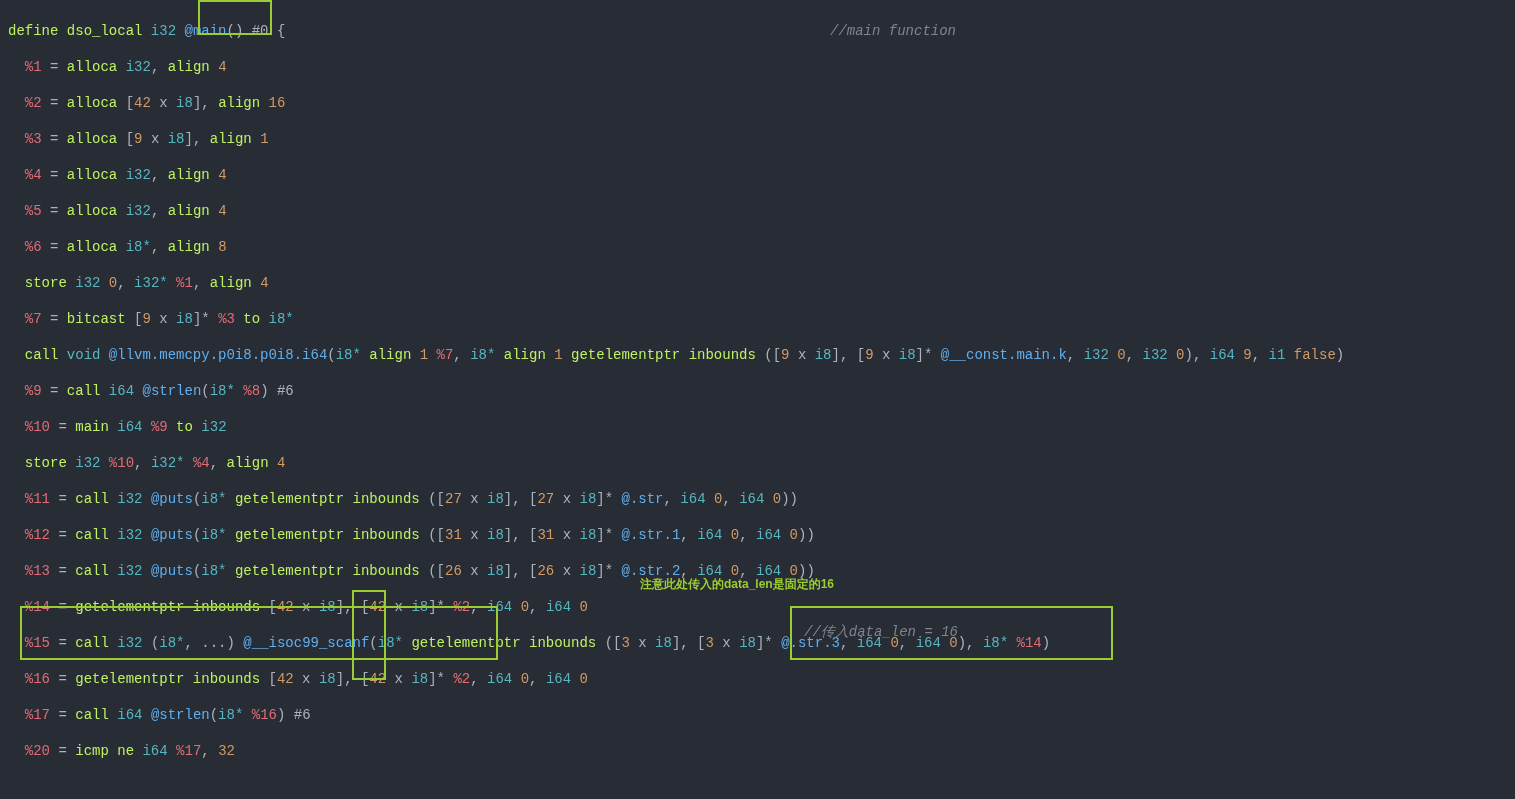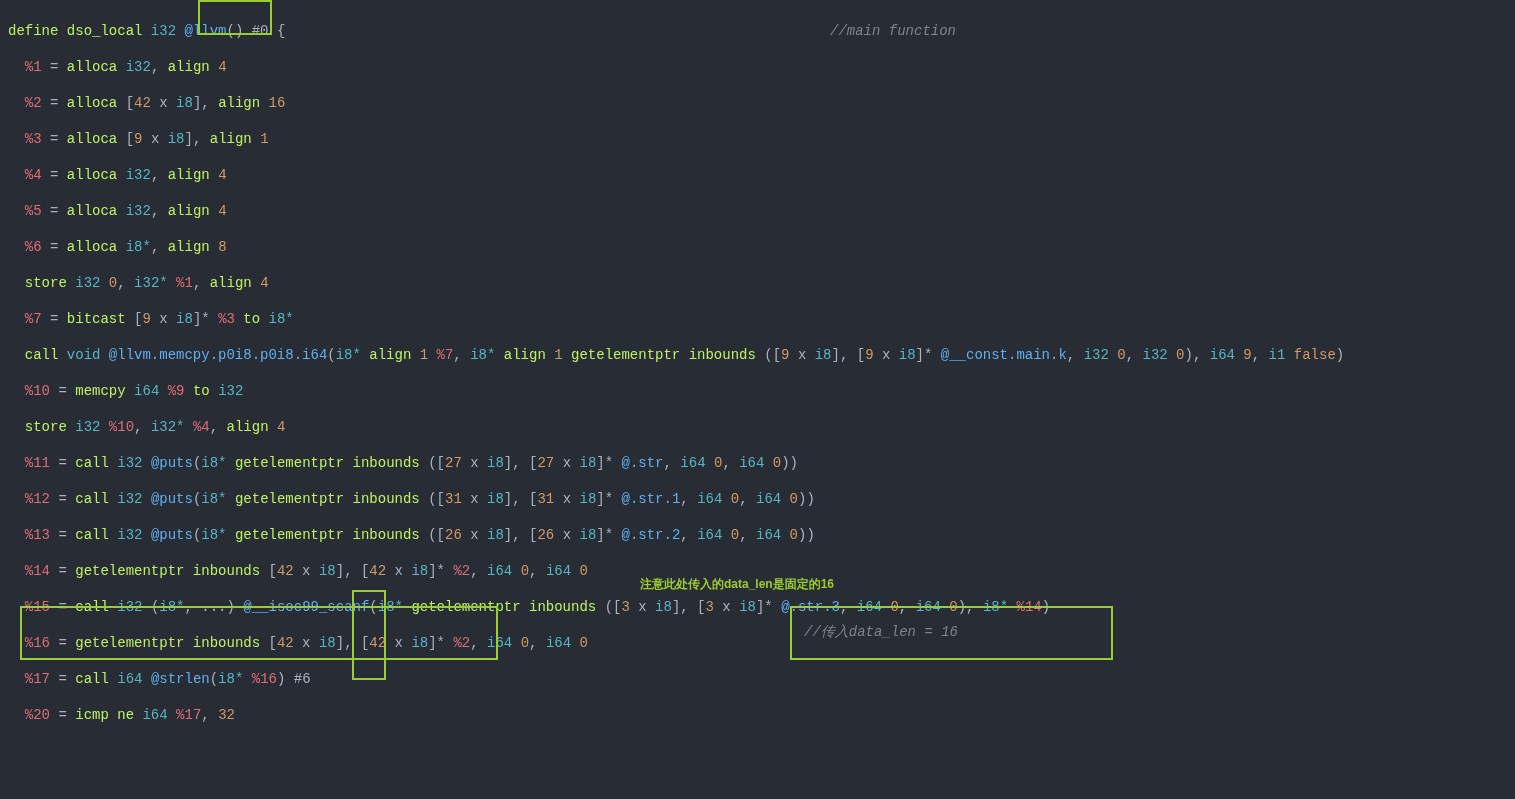--- a/index.html
+++ b/index.html
@@ -49,31 +49,32 @@
     font-weight: bold;
     font-size: 12px;
     font-family: "Microsoft YaHei", "PingFang SC", sans-serif;
     pointer-events: none;
   }
 </style>
 </head>
 <body>
 
 <div class="code-area">
-<div class="line"><span class="kw">define</span> <span class="kw">dso_local</span> <span class="t">i32</span> <span class="fn">@llvm</span>() <span class="pl">#0</span> {<span class="cm comment-right">//main function</span></div>
+<div class="line"><span class="kw">define</span> <span class="kw">dso_local</span> <span class="t">i32</span> <span class="fn">@main</span>() <span class="pl">#0</span> {<span class="cm comment-right">//main function</span></div>
 <div class="line">  <span class="var">%1</span> = <span class="kw">alloca</span> <span class="t">i32</span>, <span class="kw">align</span> <span class="num">4</span></div>
 <div class="line">  <span class="var">%2</span> = <span class="kw">alloca</span> [<span class="num">42</span> x <span class="t">i8</span>], <span class="kw">align</span> <span class="num">16</span></div>
 <div class="line">  <span class="var">%3</span> = <span class="kw">alloca</span> [<span class="num">9</span> x <span class="t">i8</span>], <span class="kw">align</span> <span class="num">1</span></div>
 <div class="line">  <span class="var">%4</span> = <span class="kw">alloca</span> <span class="t">i32</span>, <span class="kw">align</span> <span class="num">4</span></div>
 <div class="line">  <span class="var">%5</span> = <span class="kw">alloca</span> <span class="t">i32</span>, <span class="kw">align</span> <span class="num">4</span></div>
 <div class="line">  <span class="var">%6</span> = <span class="kw">alloca</span> <span class="t">i8*</span>, <span class="kw">align</span> <span class="num">8</span></div>
 <div class="line">  <span class="kw">store</span> <span class="t">i32</span> <span class="num">0</span>, <span class="t">i32*</span> <span class="var">%1</span>, <span class="kw">align</span> <span class="num">4</span></div>
 <div class="line">  <span class="var">%7</span> = <span class="kw">bitcast</span> [<span class="num">9</span> x <span class="t">i8</span>]* <span class="var">%3</span> <span class="kw">to</span> <span class="t">i8*</span></div>
 <div class="line">  <span class="kw">call</span> <span class="t">void</span> <span class="fn">@llvm.memcpy.p0i8.p0i8.i64</span>(<span class="t">i8*</span> <span class="kw">align</span> <span class="num">1</span> <span class="var">%7</span>, <span class="t">i8*</span> <span class="kw">align</span> <span class="num">1</span> <span class="kw">getelementptr inbounds</span> ([<span class="num">9</span> x <span class="t">i8</span>], [<span class="num">9</span> x <span class="t">i8</span>]* <span class="fn">@__const.main.k</span>, <span class="t">i32</span> <span class="num">0</span>, <span class="t">i32</span> <span class="num">0</span>), <span class="t">i64</span> <span class="num">9</span>, <span class="t">i1</span> <span class="num">false</span>)</div>
-<div class="line">  <span class="var">%10</span> = <span class="kw">memcpy</span> <span class="t">i64</span> <span class="var">%9</span> <span class="kw">to</span> <span class="t">i32</span></div>
+<div class="line">  <span class="var">%9</span> = <span class="kw">call</span> <span class="t">i64</span> <span class="fn">@strlen</span>(<span class="t">i8*</span> <span class="var">%8</span>) <span class="pl">#6</span></div>
+<div class="line">  <span class="var">%10</span> = <span class="kw">main</span> <span class="t">i64</span> <span class="var">%9</span> <span class="kw">to</span> <span class="t">i32</span></div>
 <div class="line">  <span class="kw">store</span> <span class="t">i32</span> <span class="var">%10</span>, <span class="t">i32*</span> <span class="var">%4</span>, <span class="kw">align</span> <span class="num">4</span></div>
 <div class="line">  <span class="var">%11</span> = <span class="kw">call</span> <span class="t">i32</span> <span class="fn">@puts</span>(<span class="t">i8*</span> <span class="kw">getelementptr inbounds</span> ([<span class="num">27</span> x <span class="t">i8</span>], [<span class="num">27</span> x <span class="t">i8</span>]* <span class="fn">@.str</span>, <span class="t">i64</span> <span class="num">0</span>, <span class="t">i64</span> <span class="num">0</span>))</div>
 <div class="line">  <span class="var">%12</span> = <span class="kw">call</span> <span class="t">i32</span> <span class="fn">@puts</span>(<span class="t">i8*</span> <span class="kw">getelementptr inbounds</span> ([<span class="num">31</span> x <span class="t">i8</span>], [<span class="num">31</span> x <span class="t">i8</span>]* <span class="fn">@.str.1</span>, <span class="t">i64</span> <span class="num">0</span>, <span class="t">i64</span> <span class="num">0</span>))</div>
 <div class="line">  <span class="var">%13</span> = <span class="kw">call</span> <span class="t">i32</span> <span class="fn">@puts</span>(<span class="t">i8*</span> <span class="kw">getelementptr inbounds</span> ([<span class="num">26</span> x <span class="t">i8</span>], [<span class="num">26</span> x <span class="t">i8</span>]* <span class="fn">@.str.2</span>, <span class="t">i64</span> <span class="num">0</span>, <span class="t">i64</span> <span class="num">0</span>))</div>
 <div class="line">  <span class="var">%14</span> = <span class="kw">getelementptr inbounds</span> [<span class="num">42</span> x <span class="t">i8</span>], [<span class="num">42</span> x <span class="t">i8</span>]* <span class="var">%2</span>, <span class="t">i64</span> <span class="num">0</span>, <span class="t">i64</span> <span class="num">0</span></div>
 <div class="line">  <span class="var">%15</span> = <span class="kw">call</span> <span class="t">i32</span> (<span class="t">i8*</span>, ...) <span class="fn">@__isoc99_scanf</span>(<span class="t">i8*</span> <span class="kw">getelementptr inbounds</span> ([<span class="num">3</span> x <span class="t">i8</span>], [<span class="num">3</span> x <span class="t">i8</span>]* <span class="fn">@.str.3</span>, <span class="t">i64</span> <span class="num">0</span>, <span class="t">i64</span> <span class="num">0</span>), <span class="t">i8*</span> <span class="var">%14</span>)</div>
 <div class="line">  <span class="var">%16</span> = <span class="kw">getelementptr inbounds</span> [<span class="num">42</span> x <span class="t">i8</span>], [<span class="num">42</span> x <span class="t">i8</span>]* <span class="var">%2</span>, <span class="t">i64</span> <span class="num">0</span>, <span class="t">i64</span> <span class="num">0</span></div>
 <div class="line">  <span class="var">%17</span> = <span class="kw">call</span> <span class="t">i64</span> <span class="fn">@strlen</span>(<span class="t">i8*</span> <span class="var">%16</span>) <span class="pl">#6</span></div>
 <div class="line">  <span class="var">%20</span> = <span class="kw">icmp ne</span> <span class="t">i64</span> <span class="var">%17</span>, <span class="num">32</span></div>
 

